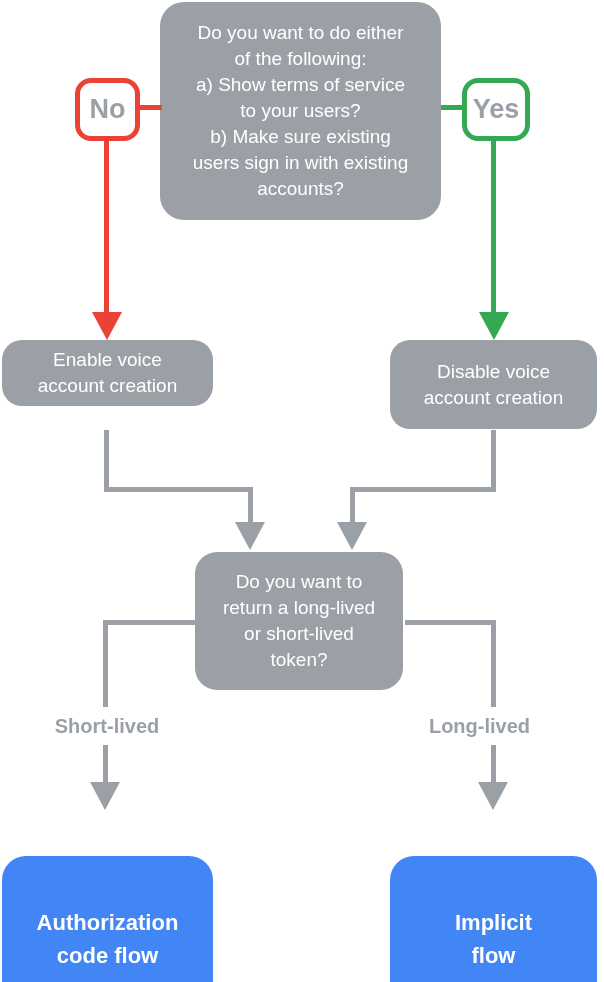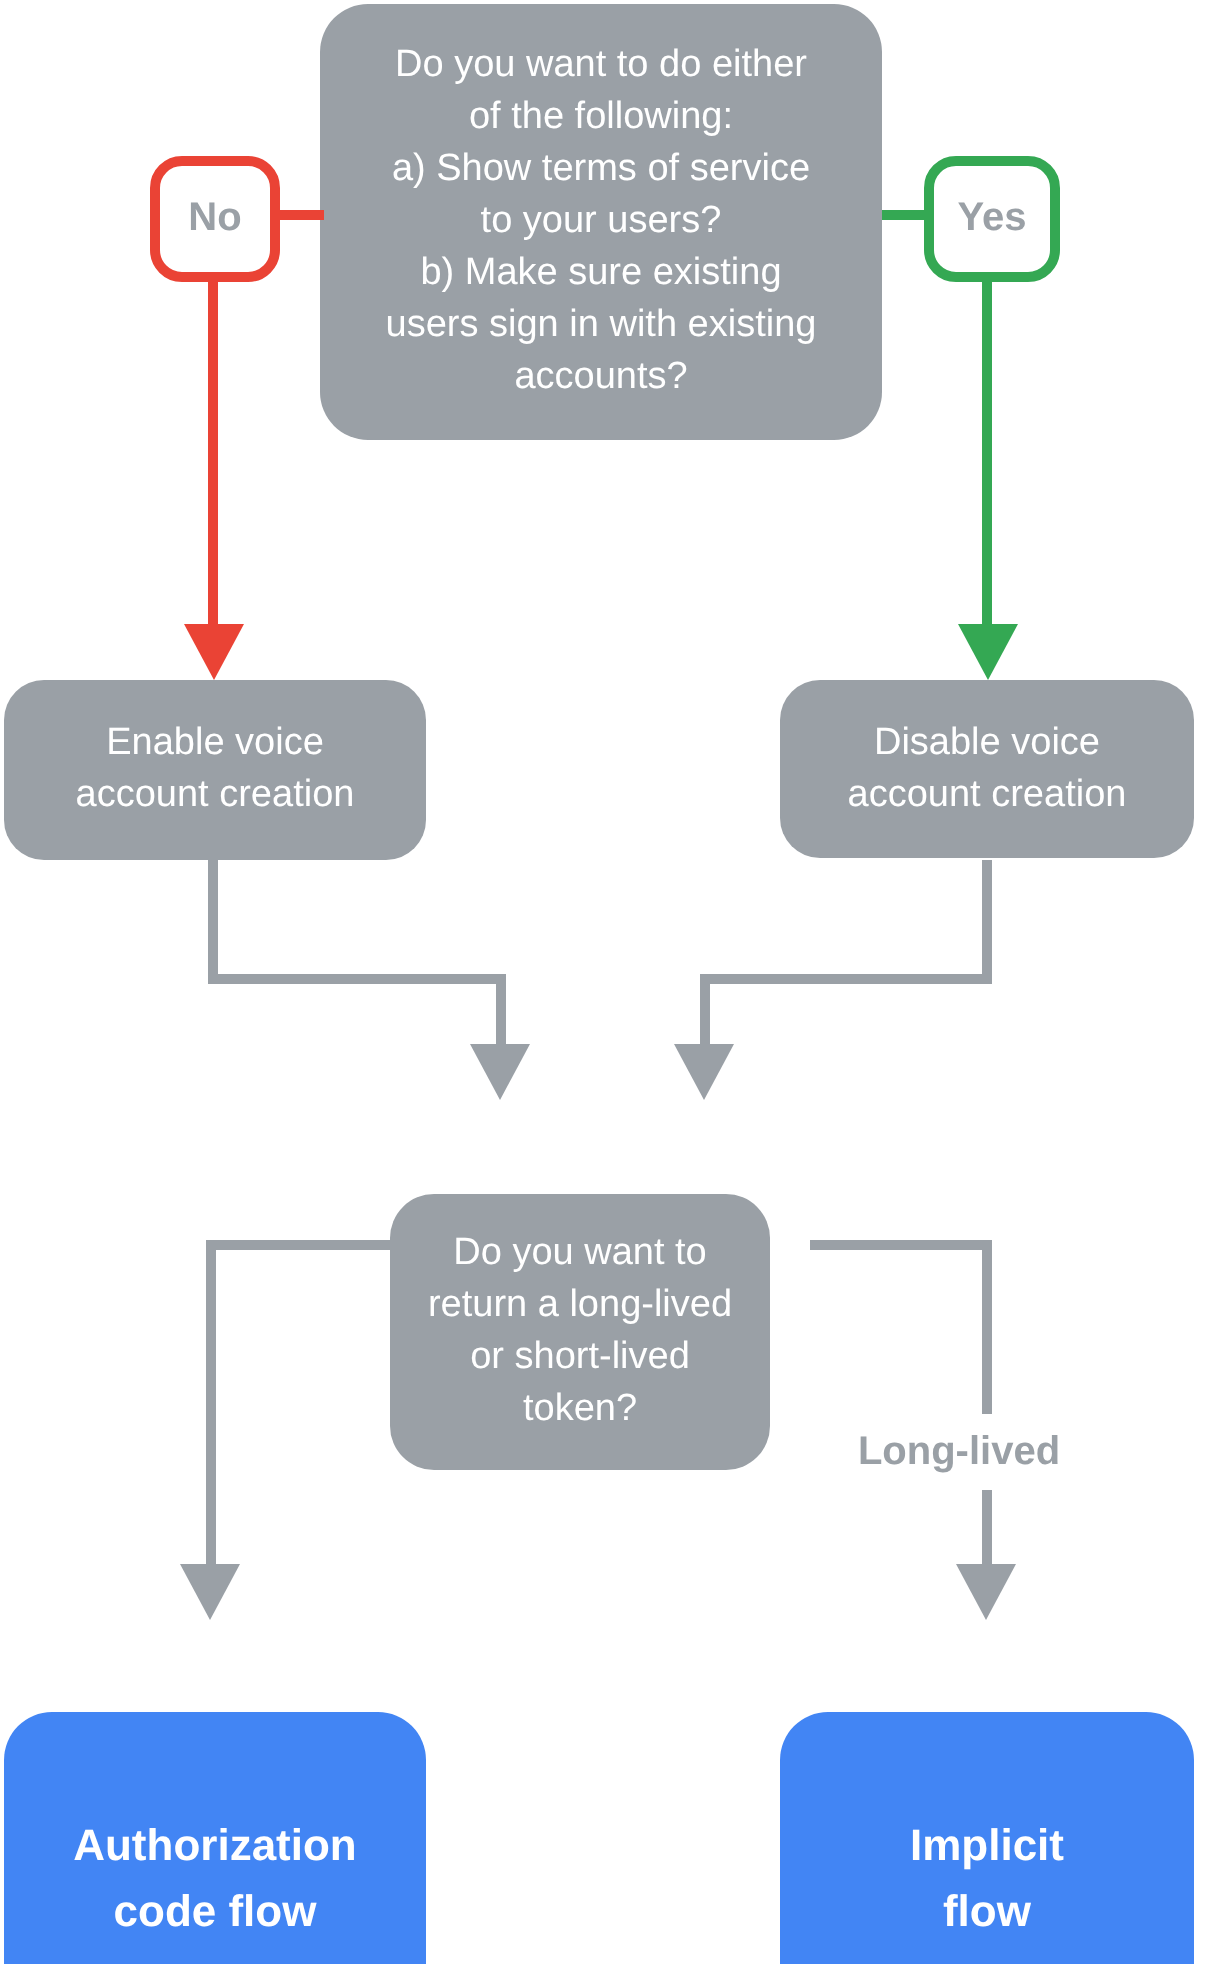--- a/index.html
+++ b/index.html
@@ -24,44 +24,44 @@
     position:absolute;
     background:var(--node-gray);
     color:var(--text-white);
     display:flex;align-items:center;justify-content:center;
     text-align:center;
     white-space:pre-line;
     font-size:19px;line-height:26px;
     box-sizing:border-box;
   }
   .node-top{left:160px;top:2px;width:281px;height:218px;border-radius:24px;}
-  .node-enable{left:2px;top:340px;width:211px;height:90px;border-radius:20px;}
+  .node-enable{left:2px;top:340px;width:211px;height:66px;border-radius:20px;}
   .node-disable{left:390px;top:340px;width:207px;height:89px;border-radius:20px;}
-  .node-token{left:195px;top:552px;width:190px;height:138px;border-radius:22px;margin-top:45px;}
+  .node-token{left:195px;top:552px;width:208px;height:138px;border-radius:22px;}
   .result{
     position:absolute;
     background:var(--result-blue);
     color:var(--text-white);
     display:flex;align-items:center;justify-content:center;
     text-align:center;white-space:pre-line;
     font-weight:bold;font-size:22px;line-height:33px;
     border-radius:24px;
     margin-top:44px;
   }
   .result-auth{left:2px;top:812px;width:211px;height:166px;}
   .result-implicit{left:390px;top:812px;width:207px;height:166px;}
   .badge{
     position:absolute;
     width:65px;height:63px;
     background:var(--text-white);
     border-radius:16px;
     box-sizing:border-box;
     display:flex;align-items:center;justify-content:center;
     color:var(--muted-text);
-    font-weight:bold;font-size:20px;
+    font-weight:bold;font-size:27px;
   }
   .badge-no{left:75px;top:78px;border:5px solid var(--arrow-red);}
   .badge-yes{left:462px;top:78px;width:68px;border:5px solid var(--arrow-green);}
   .line{position:absolute;}
   .line.red{background:var(--arrow-red);}
   .line.green{background:var(--arrow-green);}
   .line.gray{background:var(--node-gray);}
   .arrowhead{
     position:absolute;width:0;height:0;
     border-left:15px solid transparent;
@@ -120,20 +120,21 @@
   <div class="arrowhead" style="left:337px;top:522px;"></div>
 
   <div class="node node-token">Do you want to
 return a long-lived
 or short-lived
 token?</div>
 
   <div class="line gray" style="left:103px;top:620px;width:92px;height:5px;"></div>
   <div class="line gray" style="left:103px;top:620px;width:5px;height:162px;"></div>
   <div class="arrowhead" style="left:90px;top:782px;"></div>
+  <div class="path-label label-short">Short-lived</div>
 
   <div class="line gray" style="left:405px;top:620px;width:91px;height:5px;"></div>
   <div class="line gray" style="left:491px;top:620px;width:5px;height:162px;"></div>
   <div class="arrowhead" style="left:478px;top:782px;"></div>
   <div class="path-label label-long">Long-lived</div>
 
   <div class="result result-auth">Authorization
 code flow</div>
   <div class="result result-implicit">Implicit
 flow</div>

